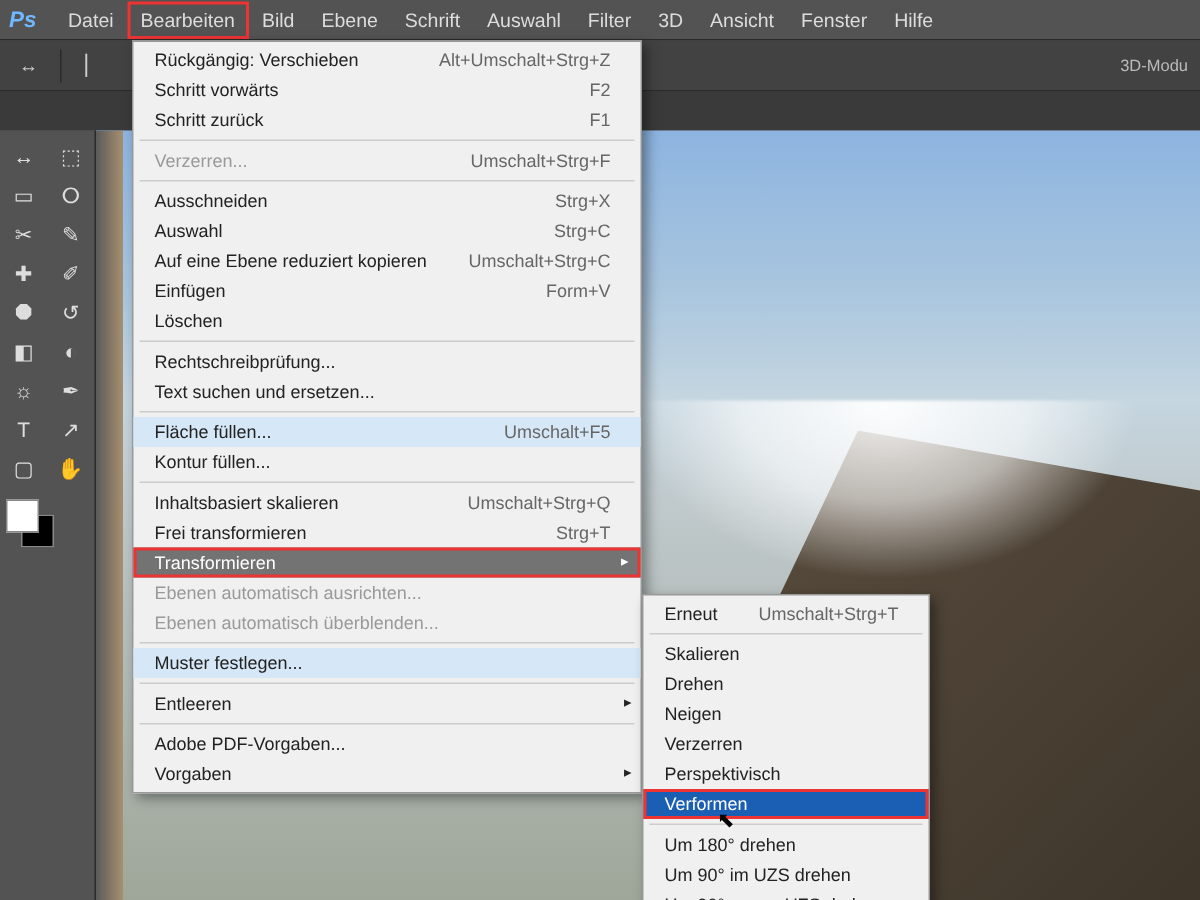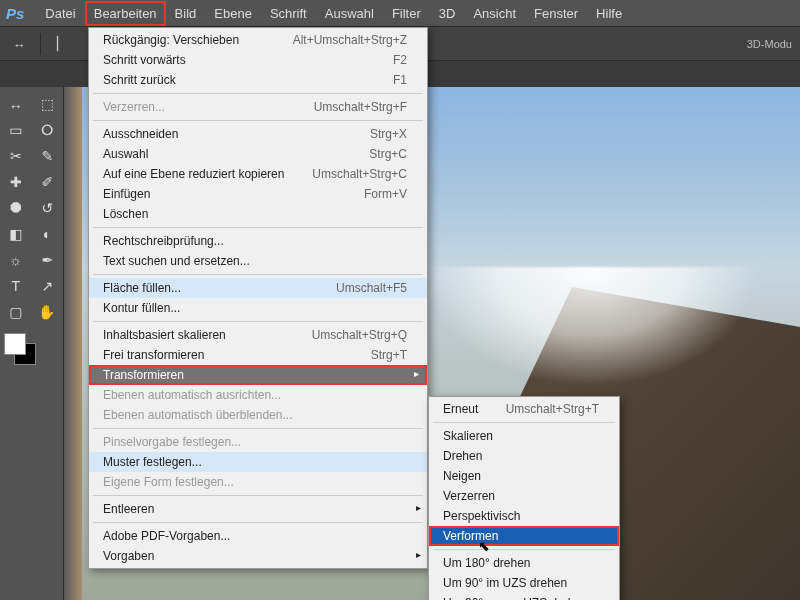--- a/index.html
+++ b/index.html
@@ -192,29 +192,23 @@
     <div class="dd-item arrow hl">
       <span>Transformieren</span>
     </div>
     <div class="dd-item disabled">
       <span>Ebenen automatisch ausrichten...</span>
     </div>
     <div class="dd-item disabled">
       <span>Ebenen automatisch überblenden...</span>
     </div>
     <div class="dd-sep"></div>
-    <div class="dd-item disabled">
-      <span>Pinselvorgabe festlegen...</span>
-    </div>
     <div class="dd-item hover">
       <span>Muster festlegen...</span>
     </div>
-    <div class="dd-item disabled">
-      <span>Eigene Form festlegen...</span>
-    </div>
     <div class="dd-sep"></div>
     <div class="dd-item arrow">
       <span>Entleeren</span>
     </div>
     <div class="dd-sep"></div>
     <div class="dd-item">
       <span>Adobe PDF-Vorgaben...</span>
     </div>
     <div class="dd-item arrow">
       <span>Vorgaben</span>

